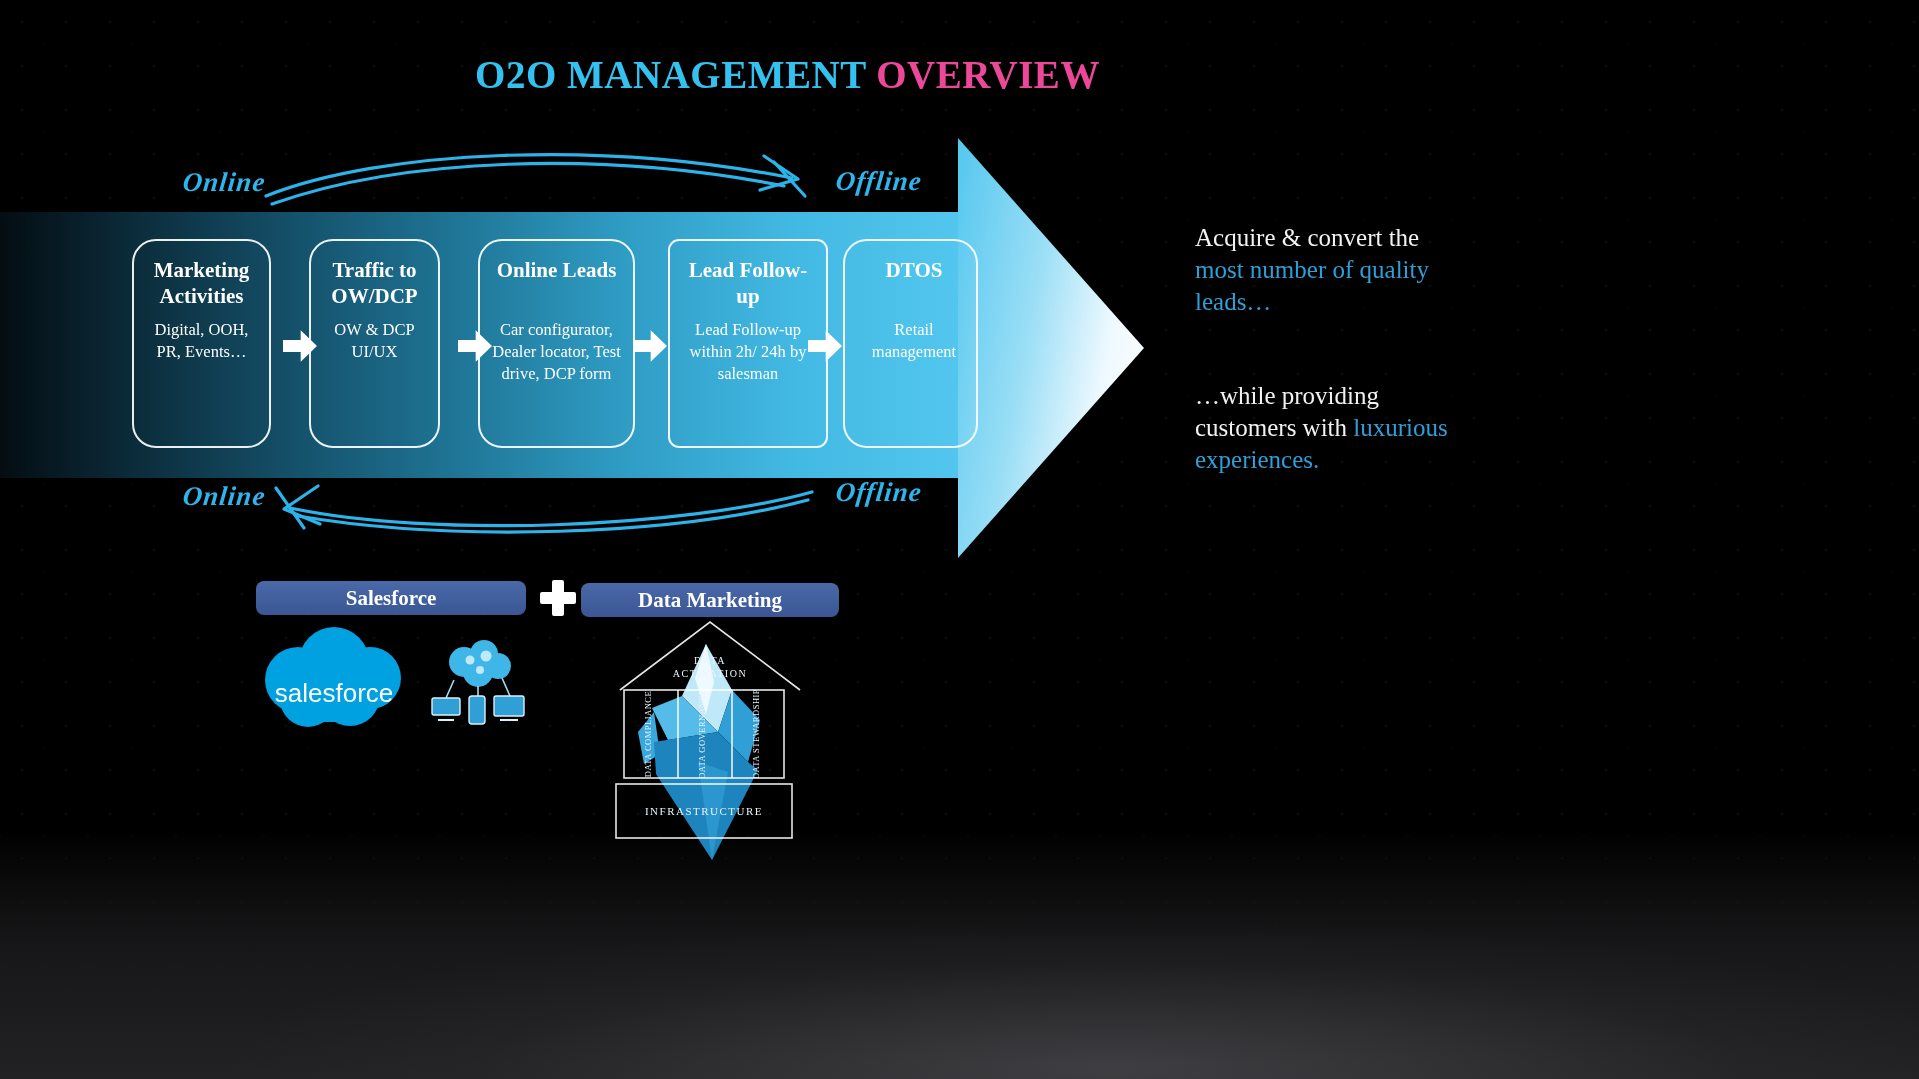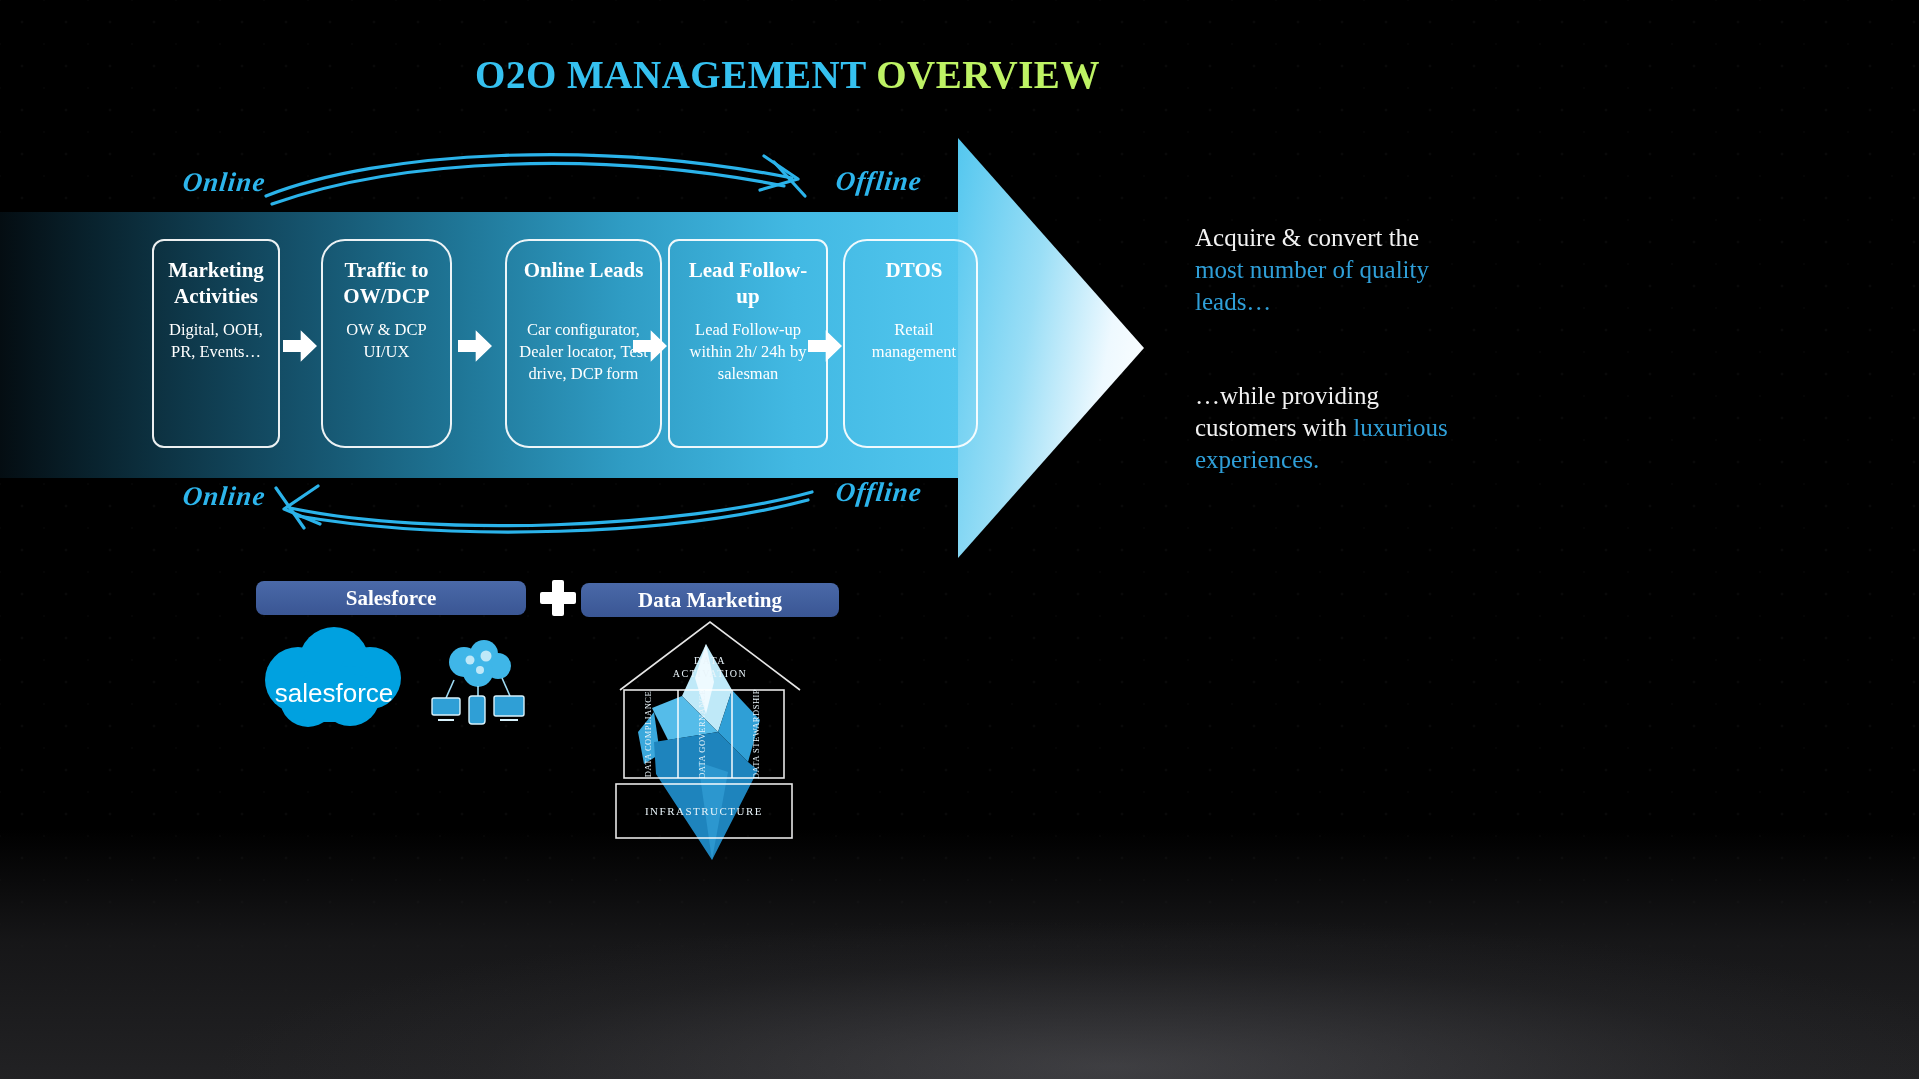--- a/index.html
+++ b/index.html
@@ -20,21 +20,21 @@
     position:absolute; left:0; bottom:0; width:100%; height:250px; z-index:0;
     background:
       radial-gradient(ellipse 1150px 190px at 58% 95%, rgba(125,125,132,0.32), rgba(60,60,64,0.14) 55%, transparent 78%),
       linear-gradient(to bottom, transparent 0%, rgba(26,26,28,0.85) 45%, #222224 100%);
   }
   .title {
     position:absolute; left:0; top:52px; width:1575px; text-align:center; z-index:2;
     font-size:39px; font-weight:600; letter-spacing:0.5px;
   }
   .title-hl { color:#35c1f0;margin-top:21px; }
-  .title-rest { color:#bef264; }
+  .title-rest { color:#ec4899; }
 
   .arrow-body {
     position:absolute; left:0; top:212px; width:958px; height:266px; z-index:1;
     background:linear-gradient(90deg,#040d12 0%,#0b2c3a 14%,#144f68 30%,#1f7697 48%,#2f9cc4 65%,#42b9e3 83%,#52c6ee 100%);
   }
   .arrow-head {
     position:absolute; left:958px; top:138px; width:186px; height:420px; z-index:1;
     clip-path:polygon(0 0, 100% 50%, 0 100%);
     background:linear-gradient(100deg,#54c7ef 0%,#9adef6 40%,#eef9ff 72%,#ffffff 95%);
   }
@@ -54,23 +54,23 @@
   .sketch path, .sketch polyline { fill:none; stroke:#2bb3ea; stroke-width:3.2; stroke-linecap:round; stroke-linejoin:round; }
 
   .step {
     position:absolute; top:239px; height:209px; z-index:2;
     border:2px solid rgba(255,255,255,0.92); border-radius:24px;
     padding:16px 9px 10px; text-align:center;
     display:flex; flex-direction:column;
   }
   .step-title { font-size:21px; font-weight:bold; line-height:1.25; min-height:62px; }
   .step-body { font-size:16.5px; line-height:1.34; }
-  .s1 { left:152px; width:128px;border-radius:12px; }
-  .s2 { left:321px; width:131px; }
-  .s3 { left:505px; width:157px; }
+  .s1 { left:132px; width:139px; }
+  .s2 { left:309px; width:131px; }
+  .s3 { left:478px; width:157px; }
   .s4 { left:668px; width:160px;border-radius:11px; }
   .s5 { left:843px; width:135px;padding-left:16px; }
 
   .conn {
     position:absolute; top:328px; width:34px; height:36px; background:#fff; z-index:2;
     clip-path:polygon(0 33%, 52% 33%, 52% 6%, 100% 50%, 52% 94%, 52% 67%, 0 67%);
   }
   .c1 { left:283px; } .c2 { left:458px; } .c3 { left:633px; } .c4 { left:808px; }
 
   .goal { position:absolute; left:1195px; top:222px; width:272px; z-index:2;

